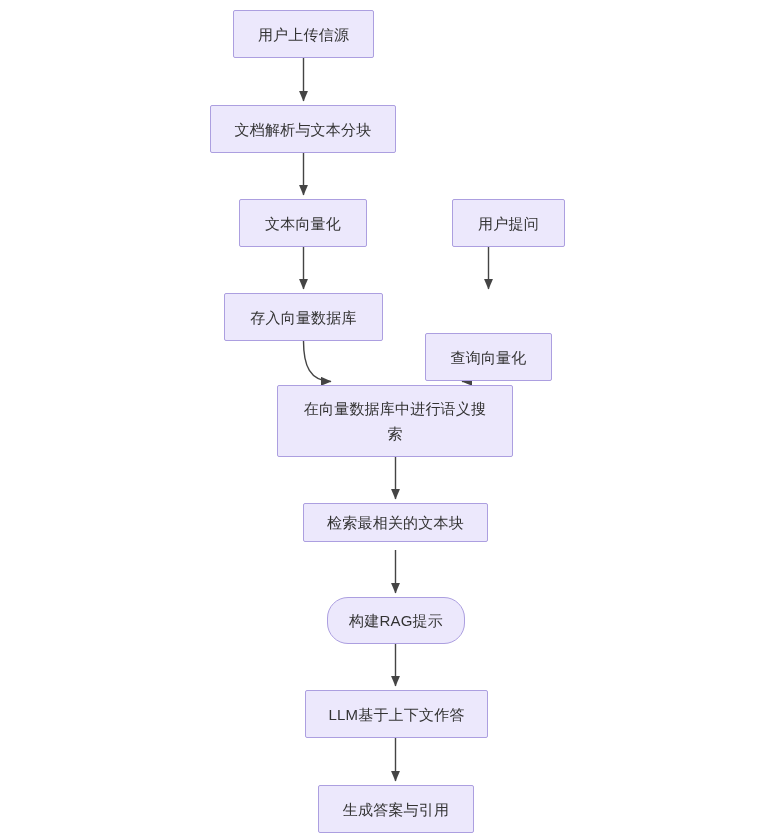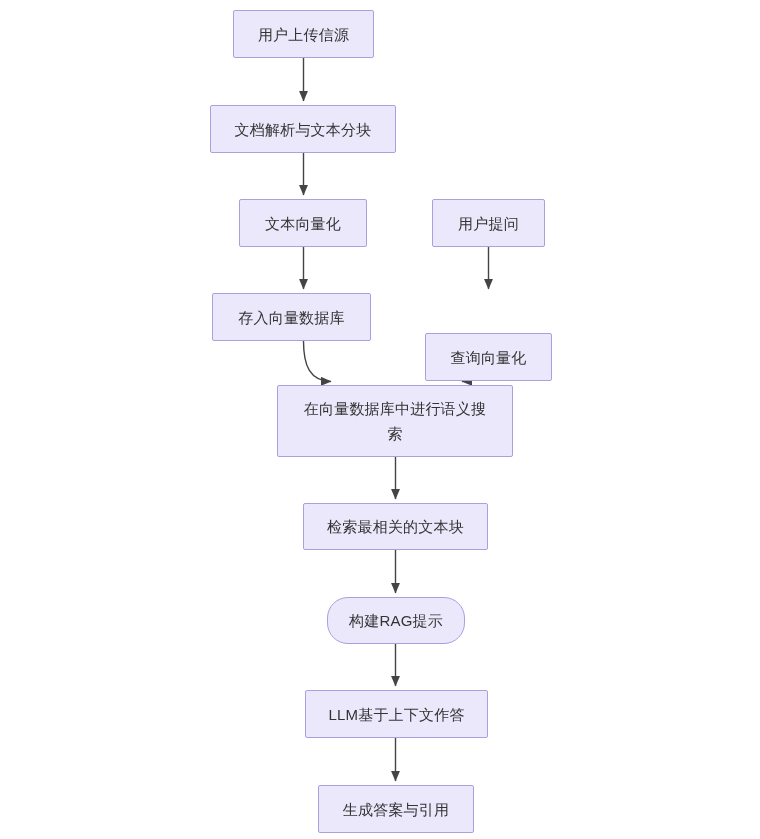--- a/index.html
+++ b/index.html
@@ -84,37 +84,37 @@
   </div>
 
   <div class="node" style="left:210px; top:105px; width:186px; height:48px;">
     <span class="node-label">文档解析与文本分块</span>
   </div>
 
   <div class="node" style="left:239px; top:199px; width:128px; height:48px;">
     <span class="node-label">文本向量化</span>
   </div>
 
-  <div class="node" style="left:432px; top:199px; width:113px; height:48px;">
+  <div class="node" style="left:452px; top:199px; width:113px; height:48px;">
     <span class="node-label">用户提问</span>
   </div>
 
-  <div class="node" style="left:212px; top:293px; width:159px; height:48px;justify-content:flex-end;">
+  <div class="node" style="left:224px; top:293px; width:159px; height:48px;justify-content:flex-end;">
     <span class="node-label">存入向量数据库</span>
   </div>
 
   <div class="node" style="left:425px; top:293px; width:127px; height:48px;margin-top:40px;">
     <span class="node-label">查询向量化</span>
   </div>
 
   <div class="node" style="left:277px; top:385px; width:236px; height:72px; padding:0 24px;">
     <span class="node-label">在向量数据库中进行语义搜索</span>
   </div>
 
-  <div class="node" style="left:303px; top:503px; width:185px; height:47px;">
+  <div class="node" style="left:303px; top:503px; width:185px; height:39px;">
     <span class="node-label">检索最相关的文本块</span>
   </div>
 
   <div class="node" style="left:327px; top:597px; width:138px; height:47px;border-radius:21px;">
     <span class="node-label">构建RAG提示</span>
   </div>
 
   <div class="node" style="left:305px; top:690px; width:183px; height:48px;">
     <span class="node-label">LLM基于上下文作答</span>
   </div>

